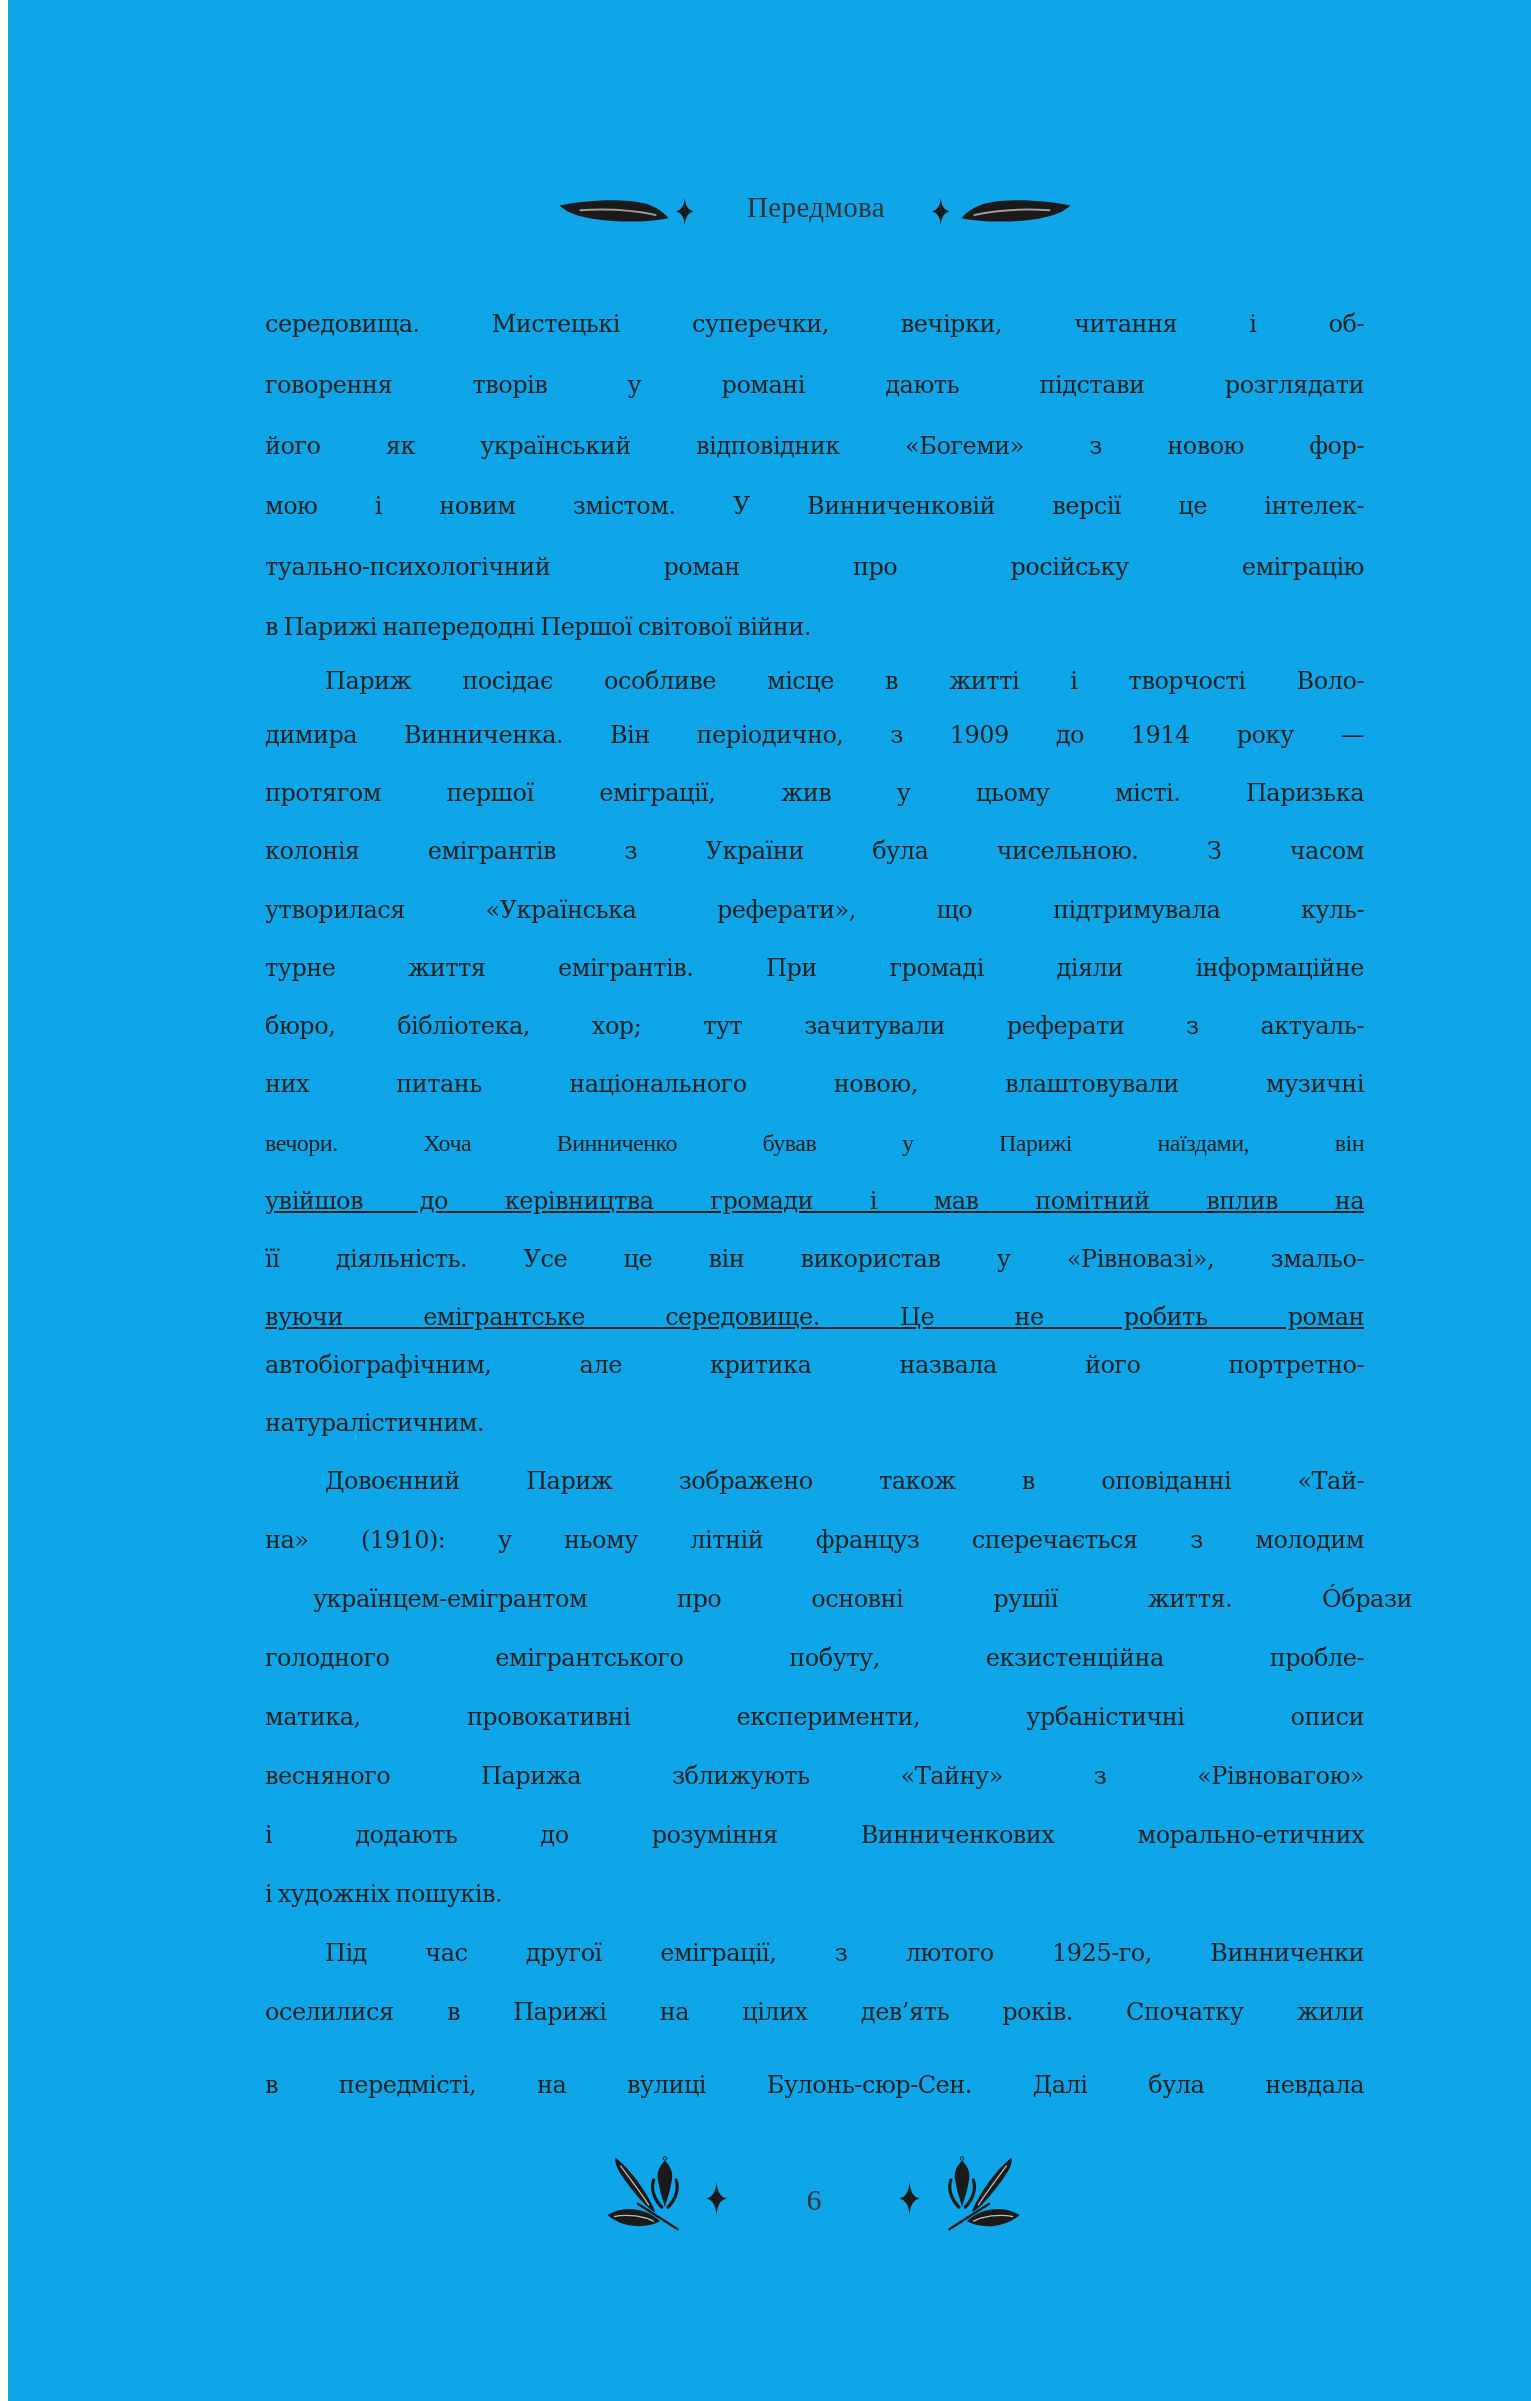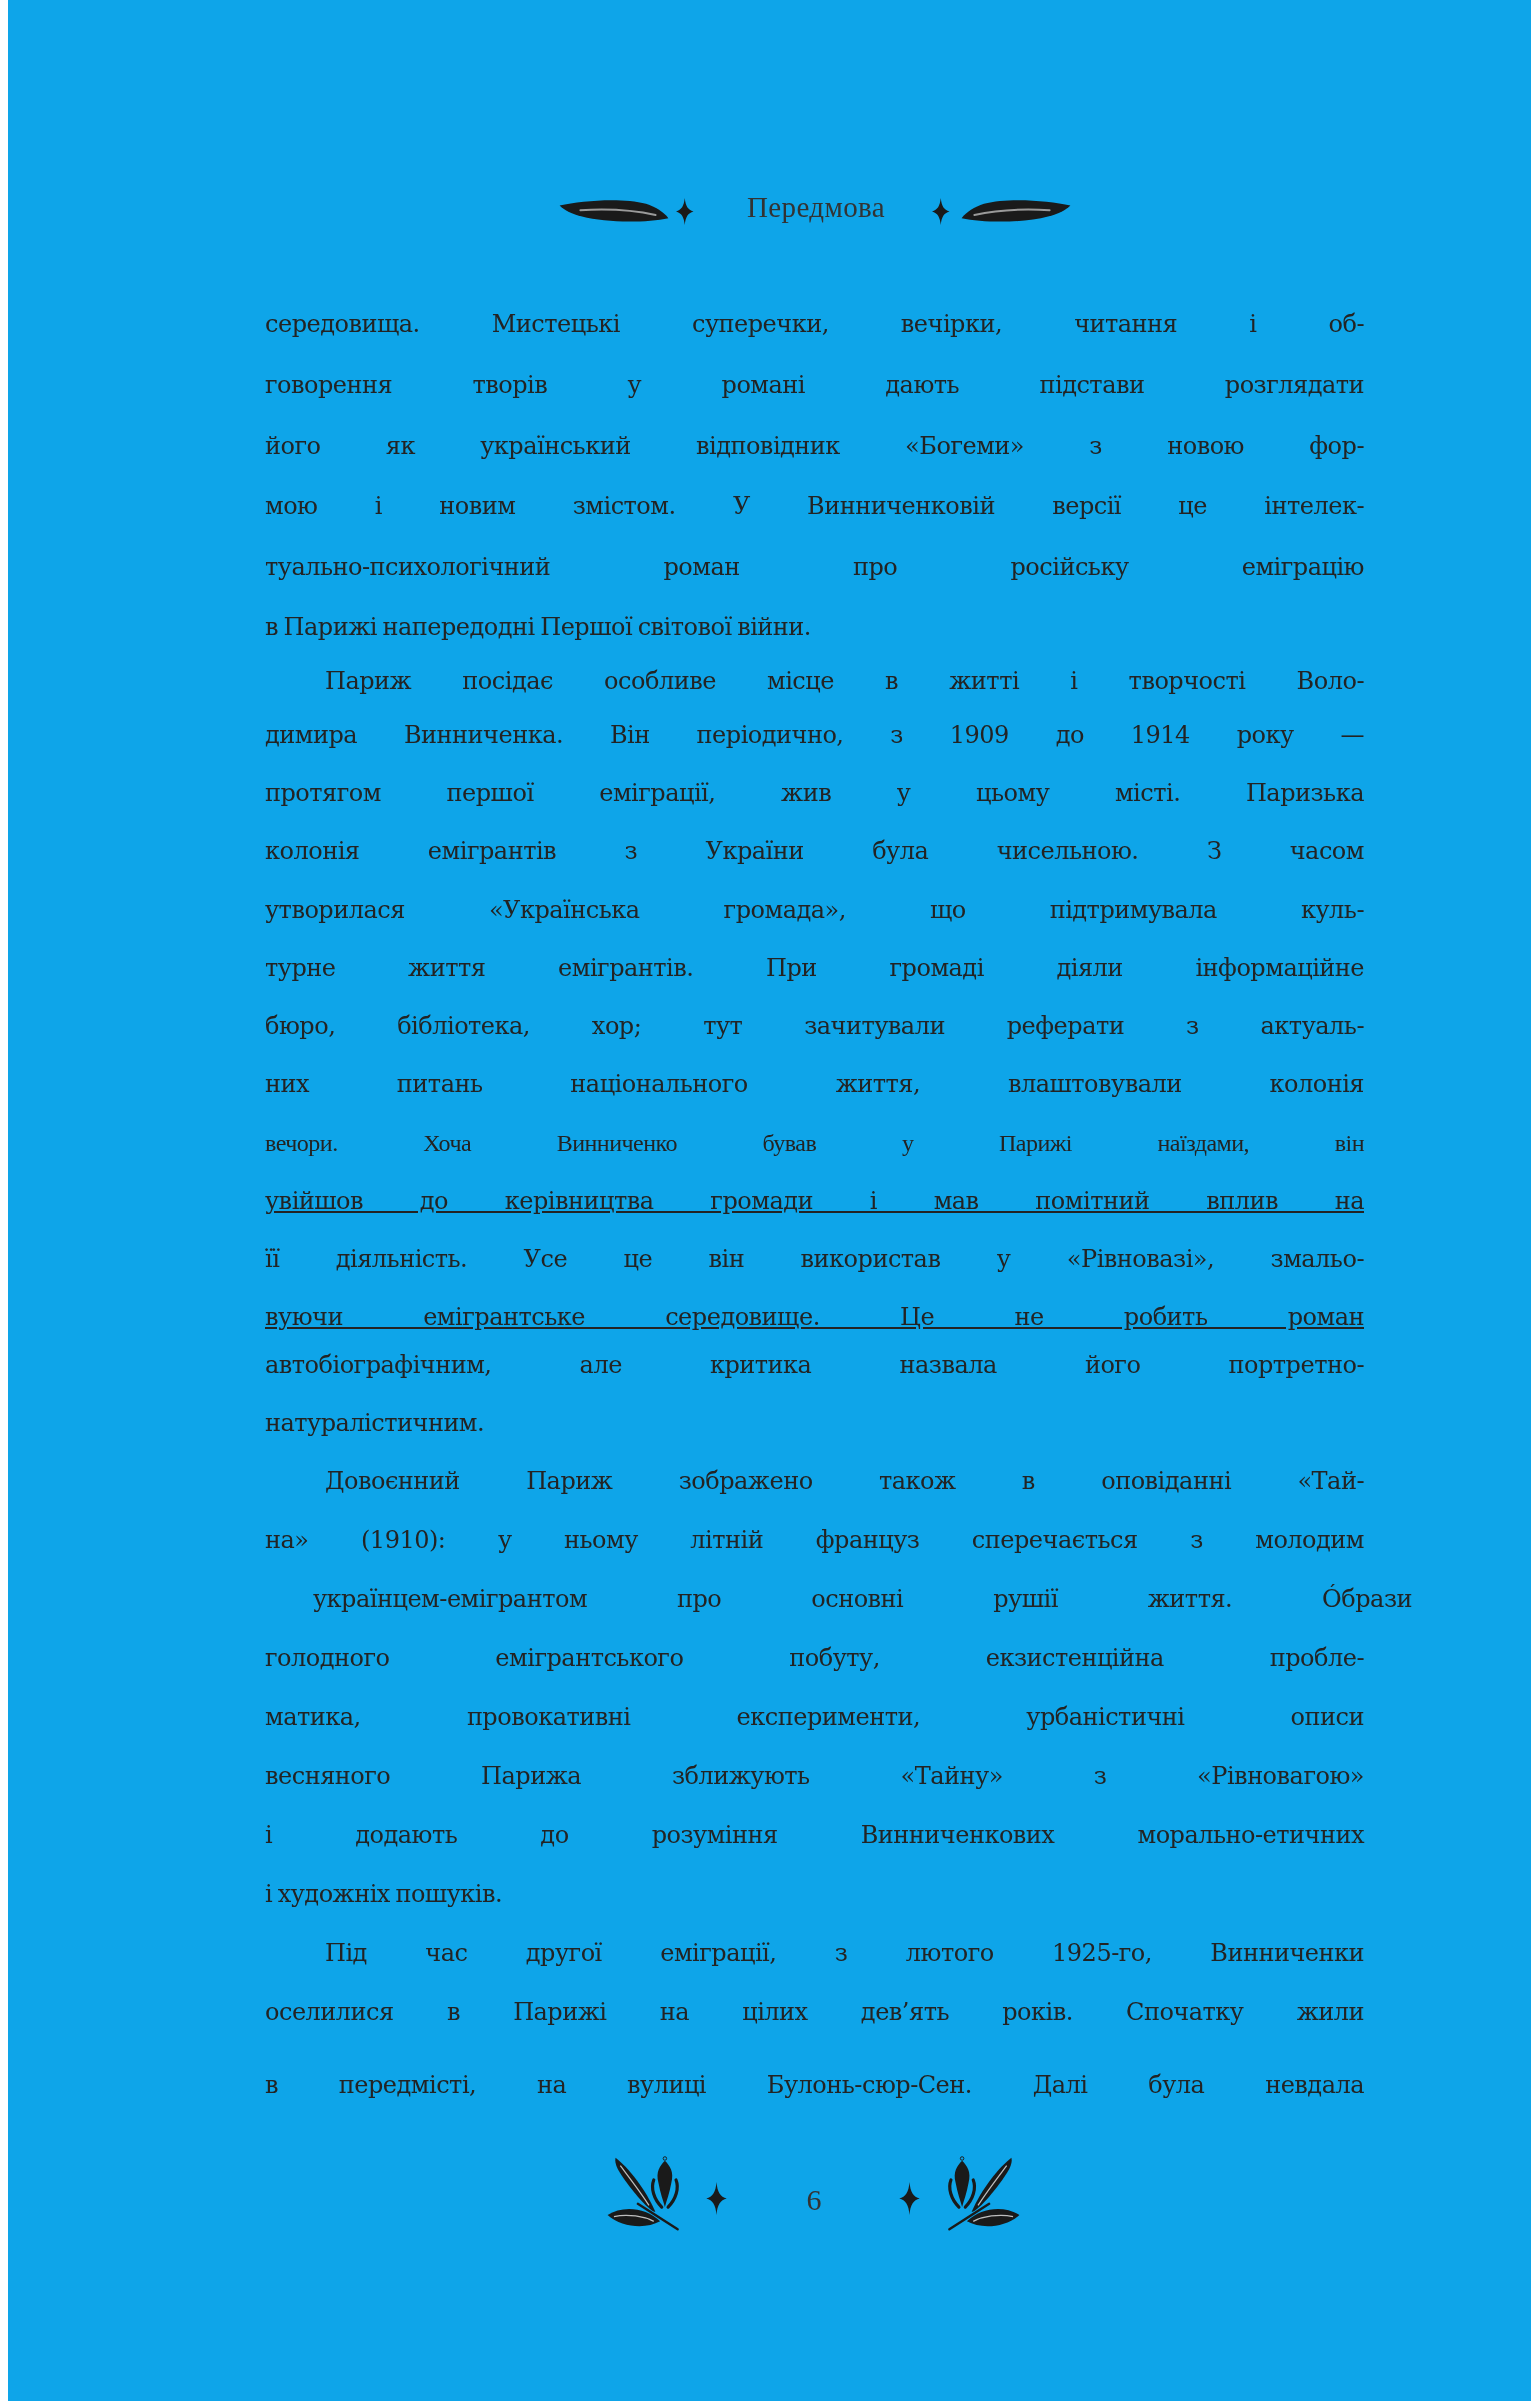--- a/index.html
+++ b/index.html
@@ -138,24 +138,24 @@
     <div class="line" style="top:355px;">говорення творів у романі дають підстави розглядати</div>
     <div class="line" style="top:416px;">його як український відповідник «Богеми» з новою фор-</div>
     <div class="line" style="top:476px;">мою і новим змістом. У Винниченковій версії це інтелек-</div>
     <div class="line" style="top:537px;">туально-психологічний роман про російську еміграцію</div>
     <div class="line last" style="top:597px;">в Парижі напередодні Першої світової війни.</div>
 
     <div class="line indent" style="top:651px;">Париж посідає особливе місце в житті і творчості Воло-</div>
     <div class="line" style="top:705px;">димира Винниченка. Він періодично, з 1909 до 1914 року —</div>
     <div class="line" style="top:763px;">протягом першої еміграції, жив у цьому місті. Паризька</div>
     <div class="line" style="top:821px;">колонія емігрантів з України була чисельною. З часом</div>
-    <div class="line" style="top:880px;">утворилася «Українська громада», що підтримувала куль-</div>
+    <div class="line" style="top:880px;">утворилася «Українська реферати», що підтримувала куль-</div>
     <div class="line" style="top:938px;">турне життя емігрантів. При громаді діяли інформаційне</div>
     <div class="line" style="top:996px;">бюро, бібліотека, хор; тут зачитували реферати з актуаль-</div>
-    <div class="line" style="top:1054px;">них питань національного життя, влаштовували колонія</div>
+    <div class="line" style="top:1054px;">них питань національного новою, влаштовували музичні</div>
     <div class="line" style="top:1113px;font-family:Liberation Serif, serif;">вечори. Хоча Винниченко бував у Парижі наїздами, він</div>
     <div class="line" style="top:1171px;text-decoration:underline;">увійшов до керівництва громади і мав помітний вплив на</div>
     <div class="line" style="top:1229px;">її діяльність. Усе це він використав у «Рівновазі», змальо-</div>
     <div class="line" style="top:1287px;text-decoration:underline;">вуючи емігрантське середовище. Це не робить роман</div>
     <div class="line" style="top:1335px;">автобіографічним, але критика назвала його портретно-</div>
     <div class="line last" style="top:1393px;">натуралістичним.</div>
 
     <div class="line indent" style="top:1451px;">Довоєнний Париж зображено також в оповіданні «Тай-</div>
     <div class="line" style="top:1510px;">на» (1910): у ньому літній француз сперечається з молодим</div>
     <div class="line" style="top:1569px;margin-left:48px;">українцем-емігрантом про основні рушії життя. Óбрази</div>

